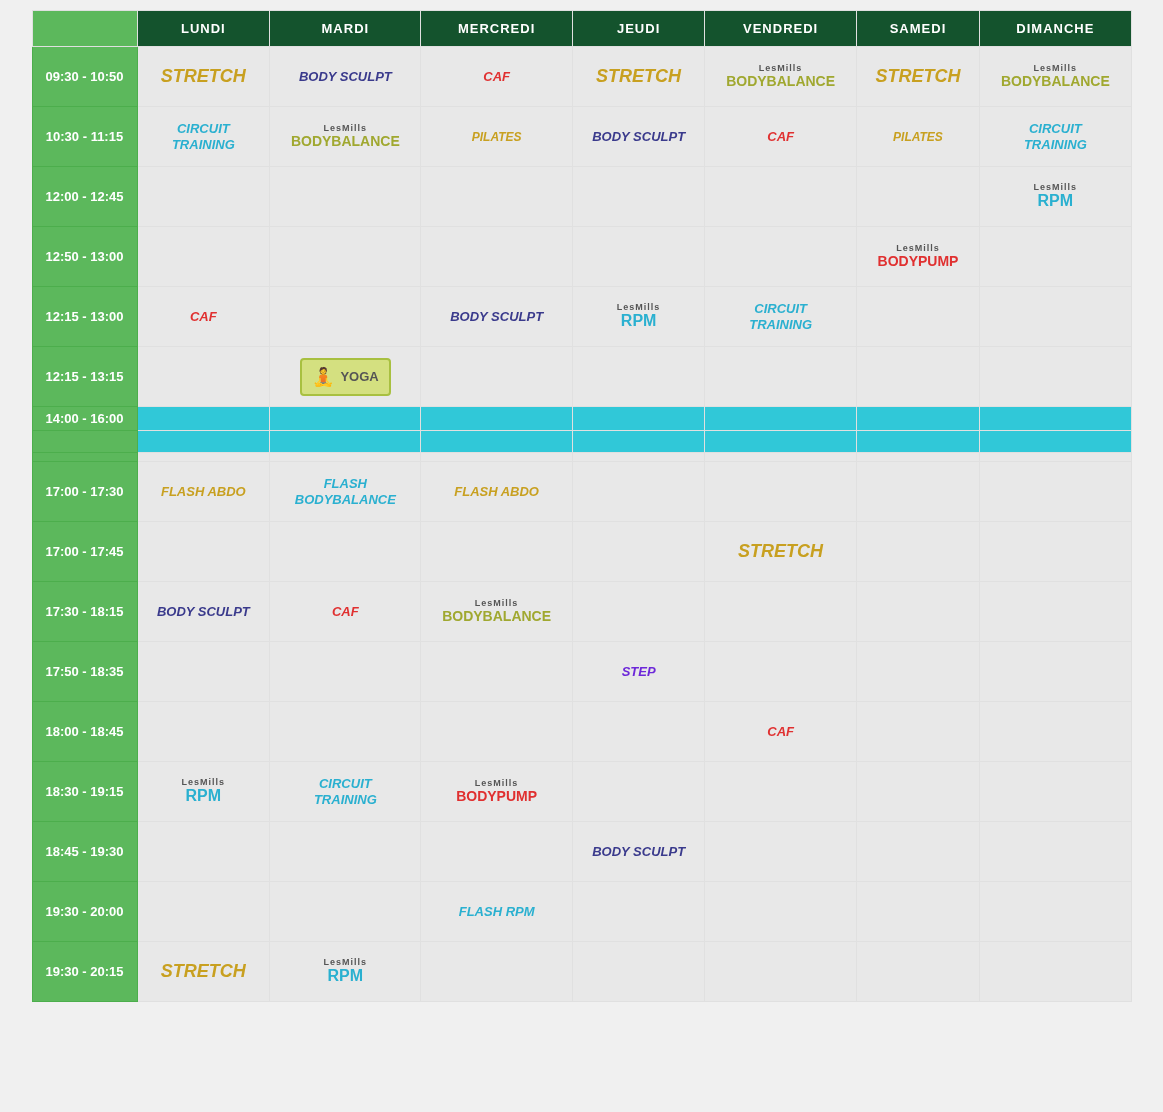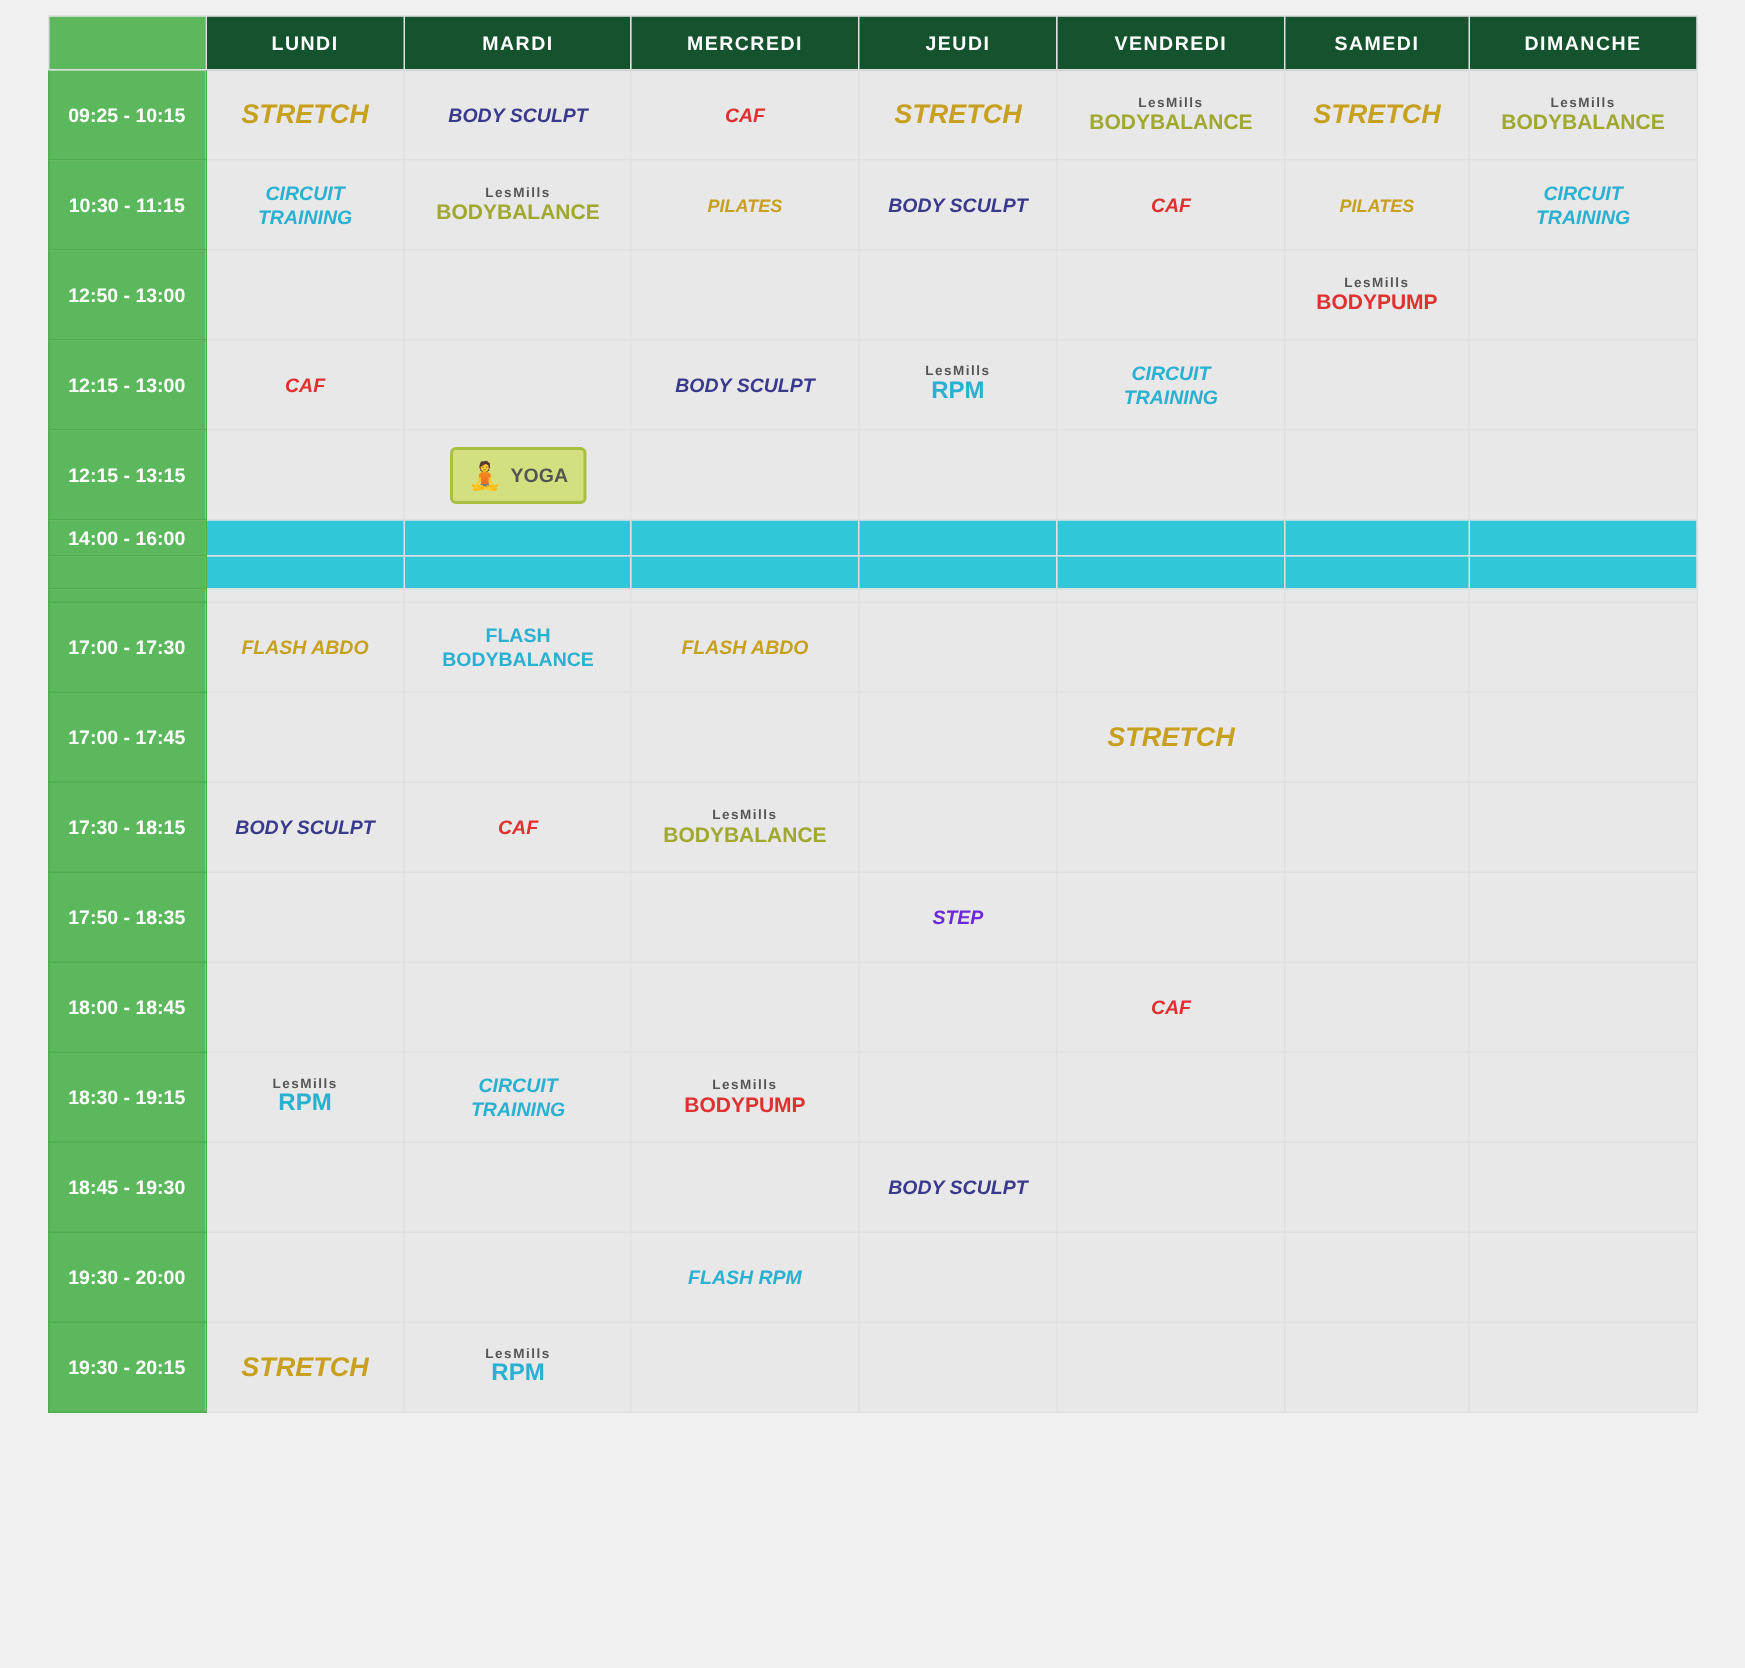--- a/index.html
+++ b/index.html
@@ -12,21 +12,21 @@
     .header-row th:first-child { background: #5cb85c; }
     .data-cell { background: #e8e8e8; min-height: 50px; height: 60px; }
     .cell-content { display: flex; align-items: center; justify-content: center; flex-direction: column; padding: 4px; }
     .stretch { color: #c8a020; font-style: italic; font-weight: bold; font-size: 18px; }
     .body-sculpt { color: #3a3a8c; font-style: italic; font-weight: bold; font-size: 13px; }
     .caf { color: #e03030; font-style: italic; font-weight: bold; font-size: 13px; }
     .circuit-training { color: #2ab0d0; font-style: italic; font-weight: bold; font-size: 13px; line-height: 1.2; }
     .pilates { color: #c8a020; font-style: italic; font-weight: bold; font-size: 12px; }
     .step { color: #6d28d9; font-style: italic; font-weight: bold; font-size: 13px; }
     .flash-abdo { color: #c8a020; font-style: italic; font-weight: bold; font-size: 13px; }
-    .flash-bb { color: #2ab0d0; font-weight: bold; font-size: 13px; line-height: 1.2; }
+    .flash-bb { color: #2ab0d0; font-style: italic; font-weight: bold; font-size: 13px; line-height: 1.2; }
     .flash-rpm { color: #2ab0d0; font-style: italic; font-weight: bold; font-size: 13px; }
     .yoga-vinyasa { color: #c8a020; font-style: italic; font-weight: bold; font-size: 12px; line-height: 1.3; }
     .lesmills-label { font-size: 9px; font-weight: bold; color: #555; letter-spacing: 1px; display: block; line-height: 1; }
     .bodybalance { color: #a0a830; font-weight: 900; font-size: 14px; letter-spacing: 0; text-transform: uppercase; }
     .bodypump { color: #e03030; font-weight: 900; font-size: 14px; text-transform: uppercase; }
     .rpm { color: #2ab0d0; font-weight: 900; font-size: 16px; text-transform: uppercase; }
     .yoga-badge { background: #d4e080; border: 2px solid #a8c040; border-radius: 4px; padding: 6px 10px; display: inline-flex; align-items: center; gap: 6px; }
     .yoga-badge-text { font-weight: bold; font-size: 13px; color: #555; }
     .yoga-icon { font-size: 18px; color: #555; }
   </style>
@@ -42,21 +42,21 @@
         <th>MARDI</th>
         <th>MERCREDI</th>
         <th>JEUDI</th>
         <th>VENDREDI</th>
         <th>SAMEDI</th>
         <th>DIMANCHE</th>
       </tr>
     </thead>
     <tbody id="schedule-tbody">
     <tr>
-          <td class="time-col">09:25 - 10:15</td>
+          <td class="time-col">09:30 - 10:50</td>
           <td class="data-cell">
             <div class="cell-content">
               <span class="stretch">STRETCH</span>
             </div>
           </td>
           <td class="data-cell">
             <div class="cell-content">
               <span class="body-sculpt">BODY SCULPT</span>
             </div>
           </td>
@@ -117,20 +117,47 @@
             </div>
           </td>
           <td class="data-cell">
             <div class="cell-content">
               <span class="pilates">PILATES</span>
             </div>
           </td>
           <td class="data-cell">
             <div class="cell-content">
               <span class="circuit-training">CIRCUIT<br>TRAINING</span>
+            </div>
+          </td>
+        </tr>
+        <tr>
+          <td class="time-col">12:00 - 12:45</td>
+          <td class="data-cell">
+            <div class="cell-content"></div>
+          </td>
+          <td class="data-cell">
+            <div class="cell-content"></div>
+          </td>
+          <td class="data-cell">
+            <div class="cell-content"></div>
+          </td>
+          <td class="data-cell">
+            <div class="cell-content"></div>
+          </td>
+          <td class="data-cell">
+            <div class="cell-content"></div>
+          </td>
+          <td class="data-cell">
+            <div class="cell-content"></div>
+          </td>
+          <td class="data-cell">
+            <div class="cell-content">
+              <span class="lesmills-label">LesMills</span>
+              <span class="rpm">RPM</span>
             </div>
           </td>
         </tr>
         <tr>
           <td class="time-col">12:50 - 13:00</td>
           <td class="data-cell">
             <div class="cell-content"></div>
           </td>
           <td class="data-cell">
             <div class="cell-content"></div>

